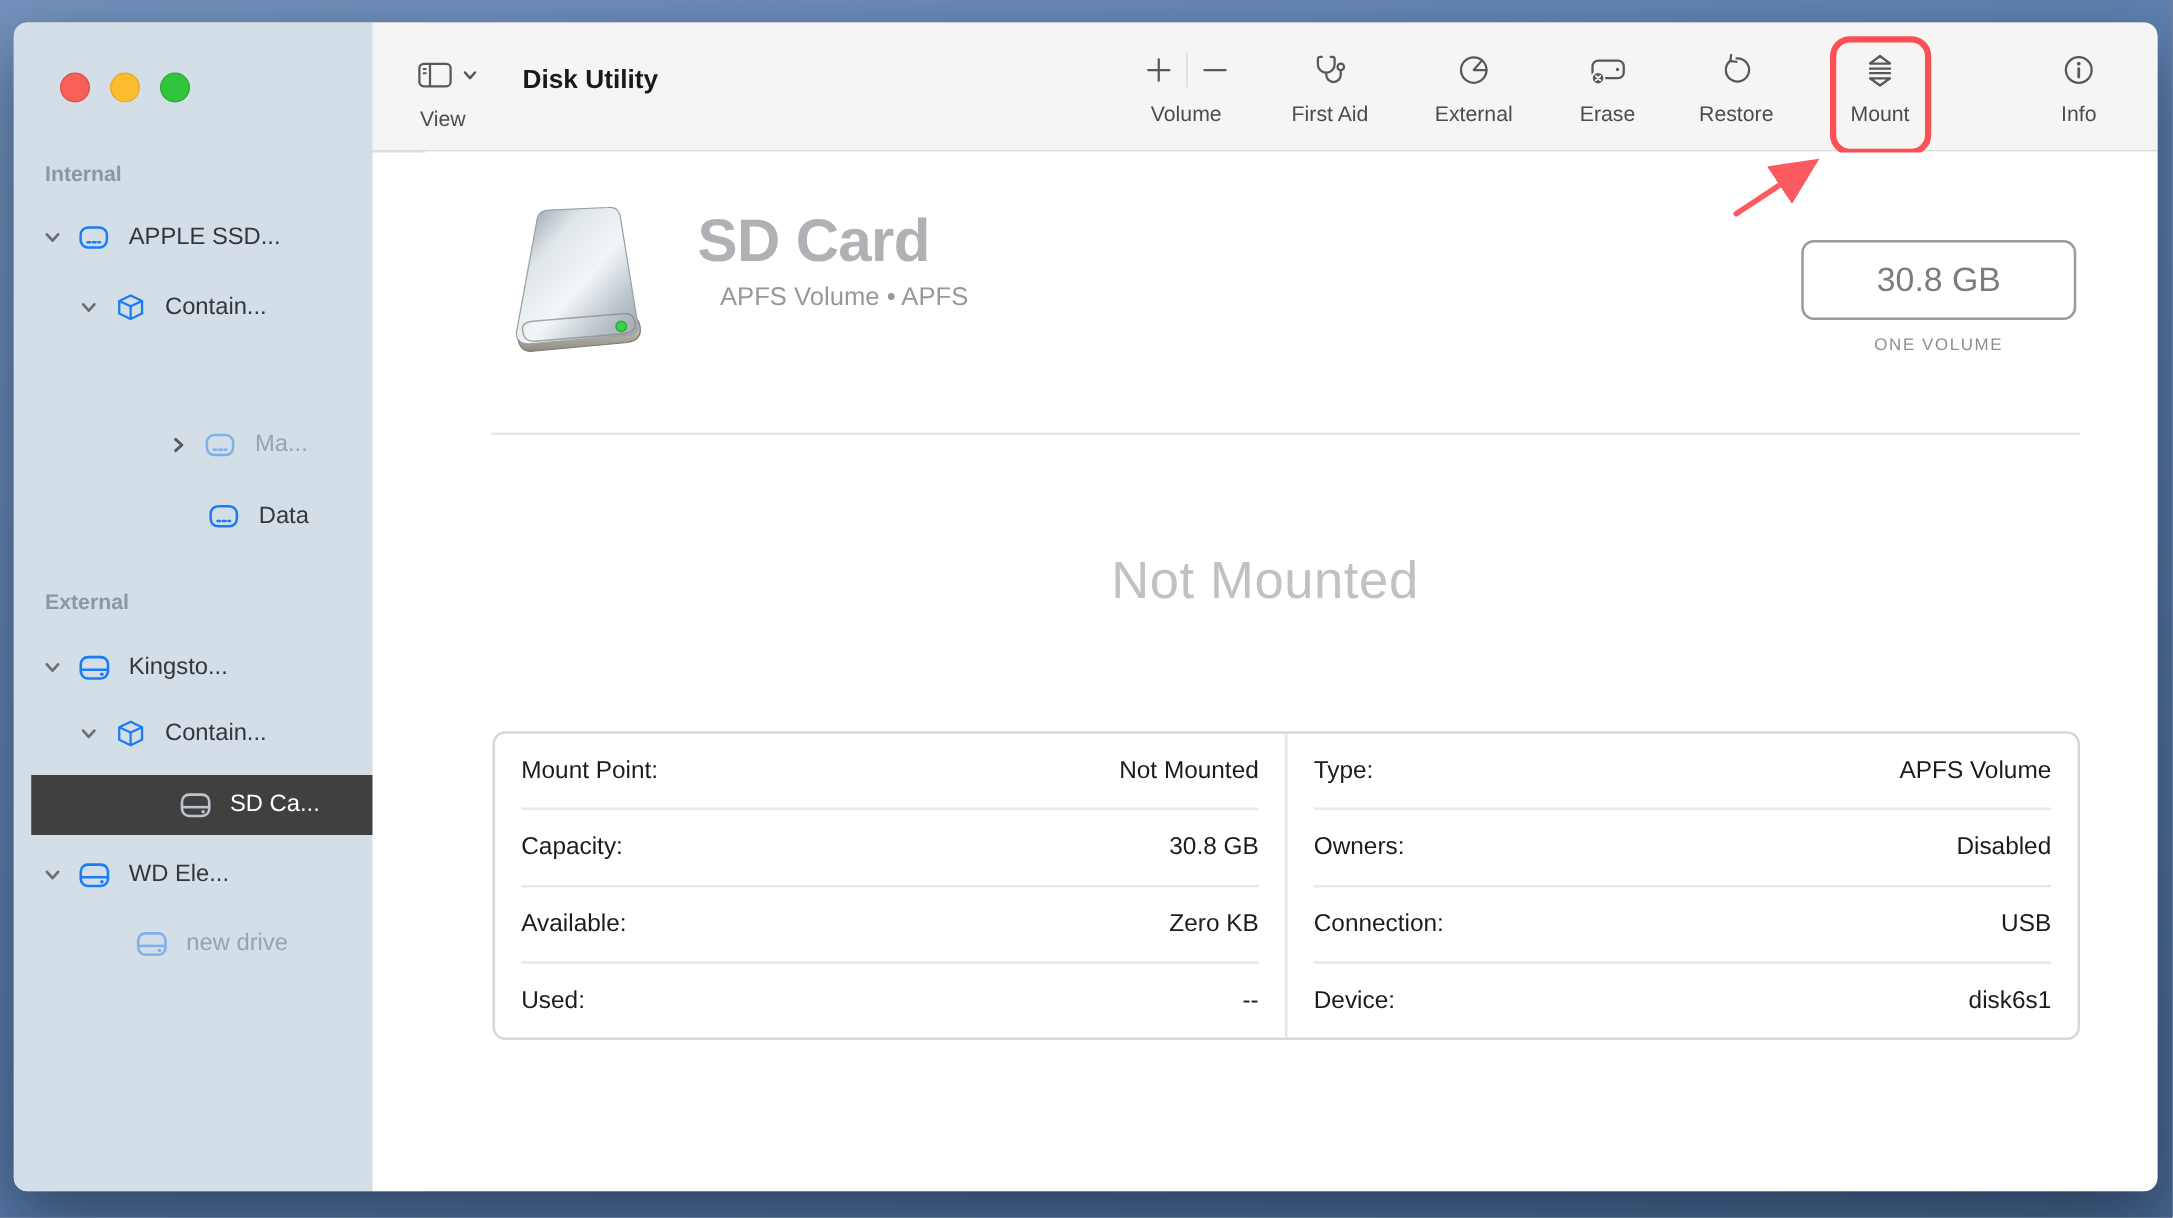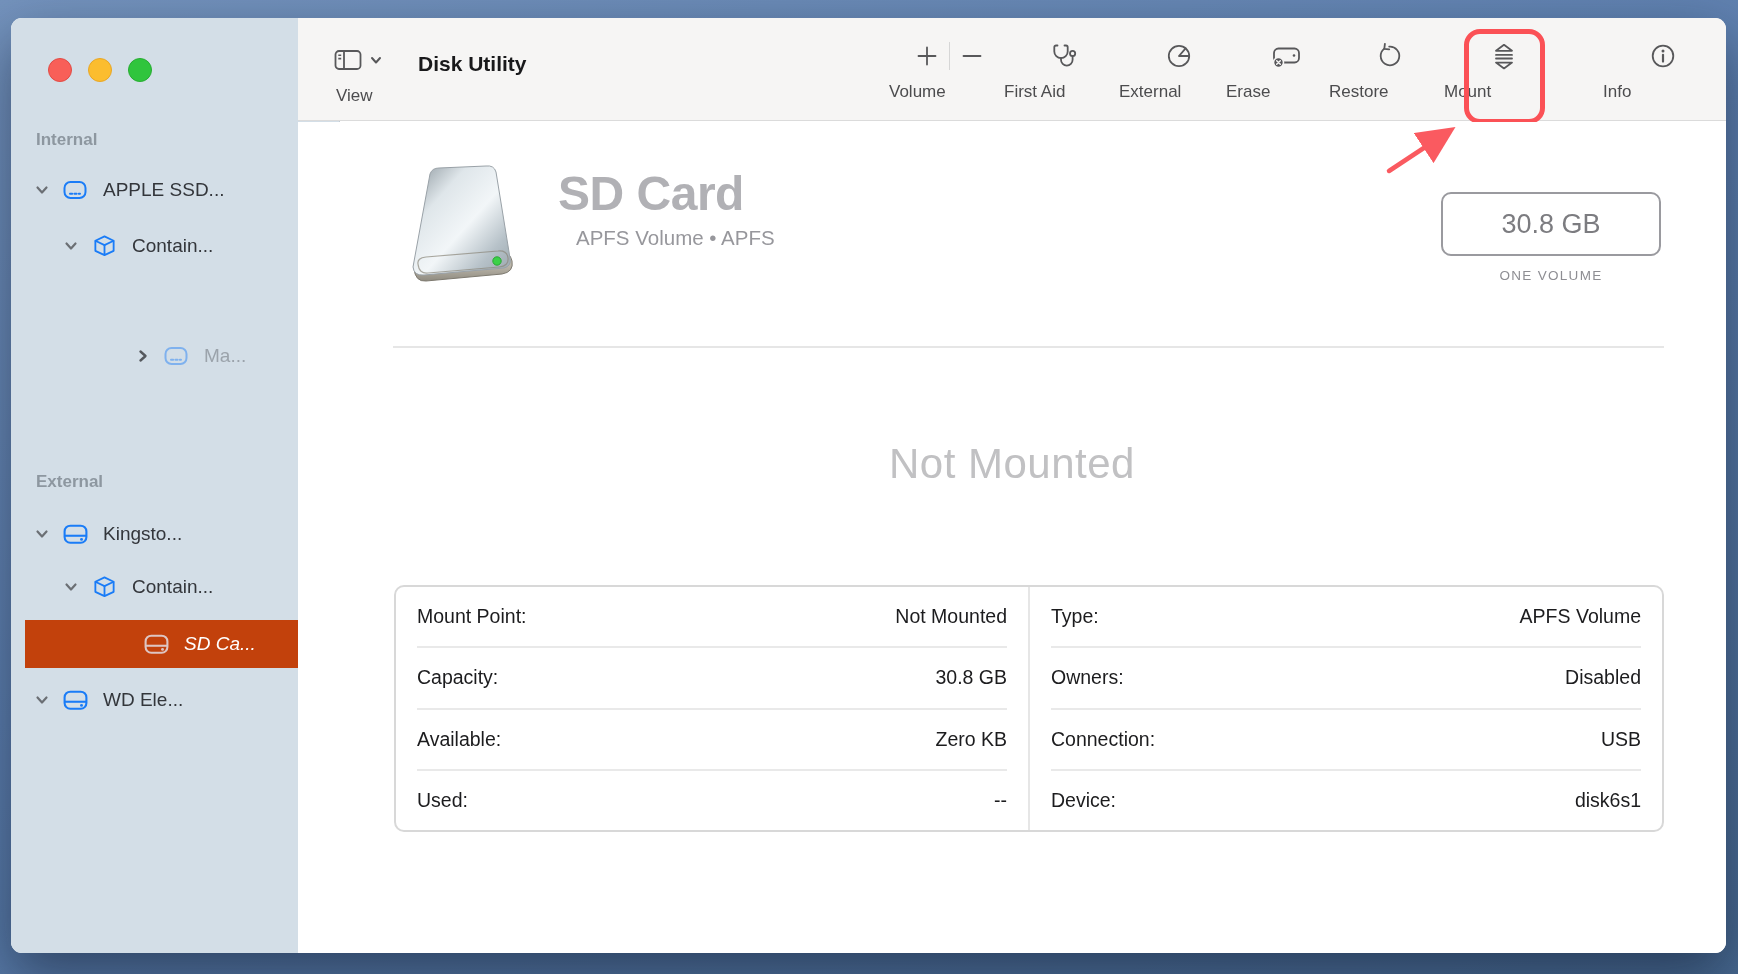--- a/index.html
+++ b/index.html
@@ -17,28 +17,28 @@
   .sec-h{position:absolute;left:25px;font-size:17px;font-weight:700;color:#8d97a0;}
   .srow{position:absolute;left:10px;right:8px;height:44px;display:flex;align-items:center;
         font-size:19px;color:#33363b;}
   .srow .chev{width:26px;display:flex;justify-content:center;flex:none;}
   .srow .chev.hid{visibility:hidden;}
   .srow .sico{width:30px;display:flex;justify-content:center;flex:none;margin-left:5px;}
   .srow .slabel{margin-left:13px;white-space:nowrap;overflow:hidden;}
   .srow .eject{position:absolute;right:12px;top:14px;}
   .srow.dim .slabel{color:#9ba3ab;}
   .srow.dim .sico{opacity:.45;}
-  .srow.sel{left:14px;right:10px;background:#c2410c;border-radius:0;color:#fff;font-style:italic;}
+  .srow.sel{left:14px;right:10px;background:#404040;border-radius:0;color:#fff;}
   .srow.sel .sico{opacity:.75;}
   
   .toolbar{position:absolute;left:287px;top:0;right:0;height:103px;
            background:#f6f5f4;border-bottom:1px solid #dbdbdb;}
   .win-title{position:absolute;left:120px;top:34px;font-size:21px;font-weight:700;color:#19191b;}
   .tlabel{font-size:17px;color:#4c4c4e;}
-  .titem{position:absolute;top:23px;width:120px;margin-left:-60px;text-align:left;}
+  .titem{position:absolute;top:23px;width:120px;margin-left:-60px;text-align:center;}
   .titem .ticon{height:30px;display:flex;align-items:center;justify-content:center;}
   .titem .tlabel{display:block;margin-top:11px;}
   .viewgrp{position:absolute;left:36px;top:27px;width:70px;}
   .viewrow{display:flex;align-items:center;gap:7px;height:30px;}
   .viewgrp .tlabel{display:block;margin-top:11px;margin-left:2px;}
   .volrow{display:flex;align-items:center;justify-content:center;gap:10px;height:30px;}
   .voldiv{width:1px;height:28px;background:#d6d6d6;}
   .redbox{position:absolute;left:1166px;top:11px;width:81px;height:95px;
           border:5px solid #fb5156;border-radius:16px;}
   
@@ -116,20 +116,32 @@
           </span>
         <span class="sico">
             <svg width="26" height="26" viewBox="0 0 26 26">
               <rect x="2.5" y="5" width="21" height="16" rx="6" fill="none" stroke="#1a7cf7" stroke-width="2"></rect>
               <line x1="8" y1="16.8" x2="18" y2="16.8" stroke="#1a7cf7" stroke-width="2" stroke-dasharray="2.2 2.2" stroke-linecap="round"></line>
             </svg>
           </span>
         <span class="slabel">Ma...</span>
       </div>
 
+      <div class="srow" style="top:373px;padding-left:112px;">
+        <span class="chev hid">
+            <svg width="16" height="16" viewBox="0 0 16 16"></svg>
+          </span>
+        <span class="sico">
+            <svg width="26" height="26" viewBox="0 0 26 26">
+              <rect x="2.5" y="5" width="21" height="16" rx="6" fill="none" stroke="#1a7cf7" stroke-width="2"></rect>
+              <line x1="8" y1="16.8" x2="18" y2="16.8" stroke="#1a7cf7" stroke-width="2" stroke-dasharray="2.2 2.2" stroke-linecap="round"></line>
+            </svg>
+          </span>
+        <span class="slabel">Data</span>
+      </div>
 
       <div class="sec-h" style="top:454px;">External</div>
 
       <div class="srow" style="top:494px;padding-left:8px;">
         <span class="chev">
             <svg width="16" height="16" viewBox="0 0 16 16">
               <path d="M3.5 5.5 L8 10.5 L12.5 5.5" fill="none" stroke="#6b6f74" stroke-width="2.2" stroke-linecap="round" stroke-linejoin="round"></path>
             </svg>
           </span>
         <span class="sico">
@@ -192,20 +204,33 @@
           </span>
         <span class="slabel">WD Ele...</span>
         <span class="eject">
             <svg width="16" height="15" viewBox="0 0 16 15">
               <path d="M8 1.5 L13.5 7.5 H2.5 Z" fill="#a6adb4"></path>
               <rect x="2.5" y="9.8" width="11" height="2.7" rx="1.35" fill="#a6adb4"></rect>
             </svg>
           </span>
       </div>
 
+      <div class="srow dim" style="top:715px;padding-left:54px;">
+        <span class="chev hid">
+            <svg width="16" height="16" viewBox="0 0 16 16"></svg>
+          </span>
+        <span class="sico">
+            <svg width="27" height="27" viewBox="0 0 26 26">
+              <rect x="2.5" y="4.5" width="21" height="16.5" rx="5.5" fill="none" stroke="#1a7cf7" stroke-width="2"></rect>
+              <line x1="2.8" y1="14.2" x2="23.2" y2="14.2" stroke="#1a7cf7" stroke-width="2"></line>
+              <circle cx="18.8" cy="17.7" r="1.4" fill="#1a7cf7"></circle>
+            </svg>
+          </span>
+        <span class="slabel">new drive</span>
+      </div>
     </aside>
 
     <header class="toolbar">
       <div class="viewgrp">
         <div class="viewrow">
           <span>
               <svg width="28" height="24" viewBox="0 0 28 24">
                 <rect x="1.5" y="3" width="25" height="18" rx="3.5" fill="none" stroke="#58585a" stroke-width="1.8"></rect>
                 <line x1="10" y1="3" x2="10" y2="21" stroke="#58585a" stroke-width="1.8"></line>
                 <line x1="4.3" y1="7.2" x2="7.2" y2="7.2" stroke="#58585a" stroke-width="1.6"></line>

